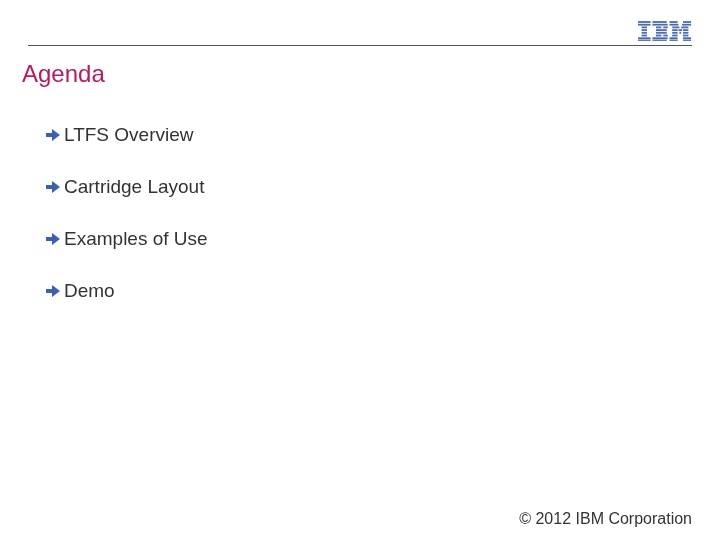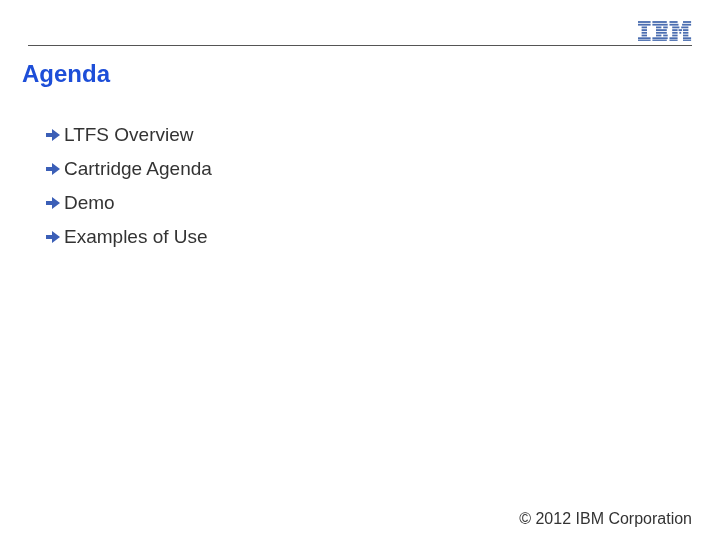--- a/index.html
+++ b/index.html
@@ -20,31 +20,31 @@
   }
   .ibm-logo {
     display: flex;
     gap: 2px;
     align-items: center;
     height: 20px;
   }
   .ibm-logo svg { display: block; }
   .title {
     font-size: 24px;
-    font-weight: 700;
-    color: #1d4ed8;
+    font-weight: 400;
+    color: #be185d;
     margin-top: 14px;
     margin-left: -6px;
   }
   .items {
     margin-top: 36px;
     margin-left: 16px;
     display: flex;
     flex-direction: column;
-    gap: 12px;
+    gap: 30px;
   }
   .item {
     display: flex;
     align-items: center;
     gap: 2px;
     font-size: 19px;
     color: #333;
   }
   .arrow {
     color: #3b5fb7;
@@ -124,35 +124,35 @@
           </svg>
       </span>
       <span>LTFS Overview</span>
     </div>
     <div class="item">
       <span class="arrow">
         <svg width="16" height="16" viewBox="0 0 16 16">
             <path fill="#3b5fb7" d="M2 6h6V2l8 6-8 6v-4H2z"></path>
           </svg>
       </span>
-      <span>Cartridge Agenda</span>
+      <span>Cartridge Layout</span>
+    </div>
+    <div class="item">
+      <span class="arrow">
+        <svg width="16" height="16" viewBox="0 0 16 16">
+            <path fill="#3b5fb7" d="M2 6h6V2l8 6-8 6v-4H2z"></path>
+          </svg>
+      </span>
+      <span>Examples of Use</span>
     </div>
     <div class="item">
       <span class="arrow">
         <svg width="16" height="16" viewBox="0 0 16 16">
             <path fill="#3b5fb7" d="M2 6h6V2l8 6-8 6v-4H2z"></path>
           </svg>
       </span>
       <span>Demo</span>
     </div>
-    <div class="item">
-      <span class="arrow">
-        <svg width="16" height="16" viewBox="0 0 16 16">
-            <path fill="#3b5fb7" d="M2 6h6V2l8 6-8 6v-4H2z"></path>
-          </svg>
-      </span>
-      <span>Examples of Use</span>
-    </div>
   </div>
 
   <div class="footer">© 2012 IBM Corporation</div>
 
 </div>
 
 </body></html>

